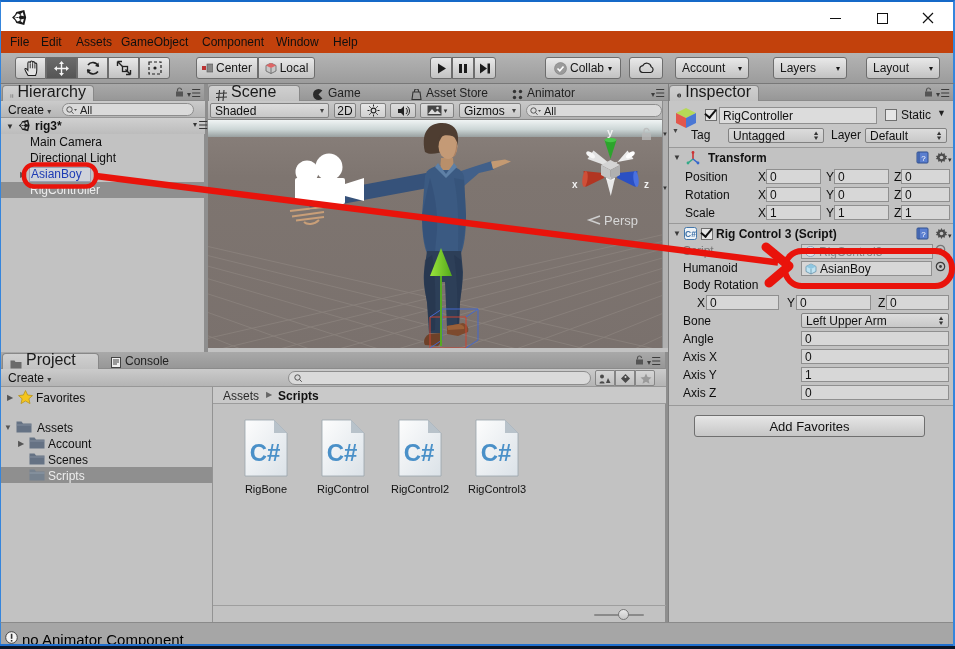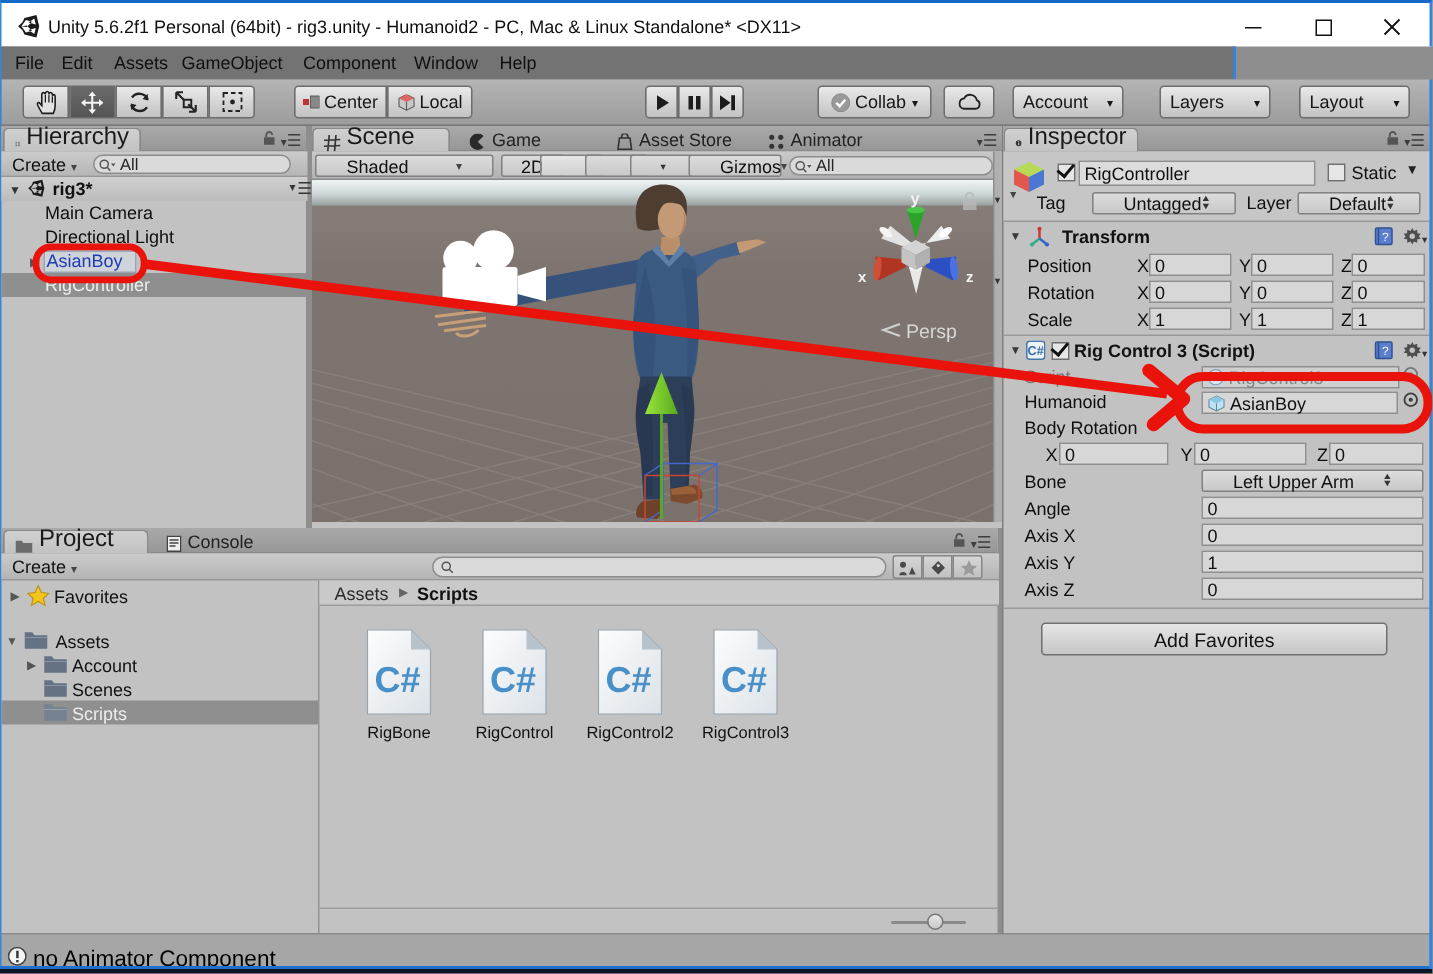--- a/index.html
+++ b/index.html
@@ -2,48 +2,47 @@
 <html><head>
 <meta charset="utf-8">
 <style>
 *{margin:0;padding:0;box-sizing:border-box}
 html,body{width:955px;height:649px;overflow:hidden}
 body{font-family:"Liberation Sans",sans-serif;position:relative;background:#8e8e8e;font-size:12px;color:#111}
 .abs{position:absolute}
 
 #titlebar{left:0;top:0;width:955px;height:31px;background:#fff;border-top:2px solid #1569c8;border-left:1px solid #3585dc;border-right:2px solid #3585dc}
 #titlebar .t{position:absolute;left:31px;top:9px;font-size:12px;color:#101010;white-space:nowrap}
-#menubar{left:0;top:31px;width:824px;height:22px;background:#737373;border-left:1px solid #3585dc;border-right:2px solid #3585dc}
+#menubar{left:0;top:31px;width:955px;height:22px;background:#c2410c;border-left:1px solid #3585dc;border-right:2px solid #3585dc}
 .menu{position:absolute;top:4px;font-size:12px;color:#101010}
 #toolbar{left:0;top:53px;width:955px;height:31px;background:linear-gradient(#b4b4b4,#9c9c9c);border-bottom:1px solid #787878;border-left:1px solid #3585dc;border-right:2px solid #3585dc}
 .tbtn{position:absolute;top:4px;height:22px;background:linear-gradient(#e9e9e9,#c2c2c2);border:1px solid #6d6d6d;display:flex;align-items:center;justify-content:center;font-size:12px;color:#161616}
 .tbtn.dark{background:linear-gradient(#6a6a6a,#555)}
 
 .panel{position:absolute;background:#c2c2c2}
 .tabbar{position:absolute;left:0;top:0;right:0;height:17px;background:linear-gradient(#a9a9a9,#979797);border-bottom:1px solid #8b8b8b}
 .tab{position:absolute;top:1px;height:16px;background:linear-gradient(#d0d0d0,#c2c2c2);border:1px solid #888;border-bottom:none;border-radius:4px 4px 0 0;display:flex;align-items:flex-end;padding:0 7px;font-size:16px;color:#1a1a1a;white-space:nowrap}
 .tabghost{position:absolute;top:2px;display:flex;align-items:flex-end;font-size:12px;color:#222;white-space:nowrap}
 .lockmenu{position:absolute;top:3px;right:4px;color:#3c3c3c;font-size:10px}
 
 .row{position:absolute;height:16px;display:flex;align-items:center;font-size:12px;color:#0e0e0e;white-space:nowrap}
 .field{position:absolute;height:15px;background:#d7d7d7;border:1px solid #8f8f8f;font-size:12px;color:#101010;display:flex;align-items:center;padding:0 3px;white-space:nowrap}
-.drop{position:absolute;height:15px;background:linear-gradient(#dcdcdc,#c8c8c8);border:1px solid #828282;border-radius:2px;font-size:12px;color:#101010;display:flex;align-items:center;padding:0 20px;white-space:nowrap}
+.drop{position:absolute;height:15px;background:linear-gradient(#dcdcdc,#c8c8c8);border:1px solid #828282;border-radius:2px;font-size:12px;color:#101010;display:flex;align-items:center;padding:0 4px;white-space:nowrap}
 .updn{margin-left:auto;display:flex;flex-direction:column;font-size:6px;line-height:4.5px;color:#333;transform:scaleX(1.2)}
 .chk{position:absolute;width:12px;height:12px;background:#e6e6e6;border:1px solid #6f6f6f}
 .chk.on::after{content:"";position:absolute;left:1px;top:-3px;width:5px;height:9px;border:solid #111;border-width:0 2px 2px 0;transform:rotate(40deg)}
 .bold{font-weight:normal}
 </style>
 </head>
 <body>
 
 <div class="abs" id="titlebar">
   <svg class="abs" style="left:10px;top:7px" width="17" height="17" viewBox="0 0 32 32">
       <path fill="#1b1b1b" d="M25 2 L10 5.5 7.5 11 2 16 7.5 21 10 26.5 25 30 28.5 16 Z M22.3 6.2 L24.2 13.7 15 11.2 Z M11.8 8.3 L19.5 10.3 12.8 17 6.2 16 Z M22.3 25.8 L15 20.8 24.2 18.3 Z M12.8 15 L19.5 21.7 11.8 23.7 6.2 16 Z" fill-rule="evenodd"></path>
     </svg>
-  <span class="t">Unity 5.6.2f1 Personal (64bit) - rig3.unity - Humanoid2 - PC, Mac &amp; Linux Standalone* &lt;DX11&gt;</span>
   <div class="abs" style="left:829px;top:16px;width:11px;height:1px;background:#111"></div>
   <div class="abs" style="left:876px;top:11px;width:11px;height:11px;border:1px solid #111"></div>
   <svg class="abs" style="left:921px;top:10px" width="12" height="12">
       <path d="M1 1 L11 11 M11 1 L1 11" stroke="#111" stroke-width="1.2"></path>
     </svg>
 </div>
 
 <div class="abs" id="menubar">
   <span class="menu" style="left:9px">File</span>
   <span class="menu" style="left:40px">Edit</span>

